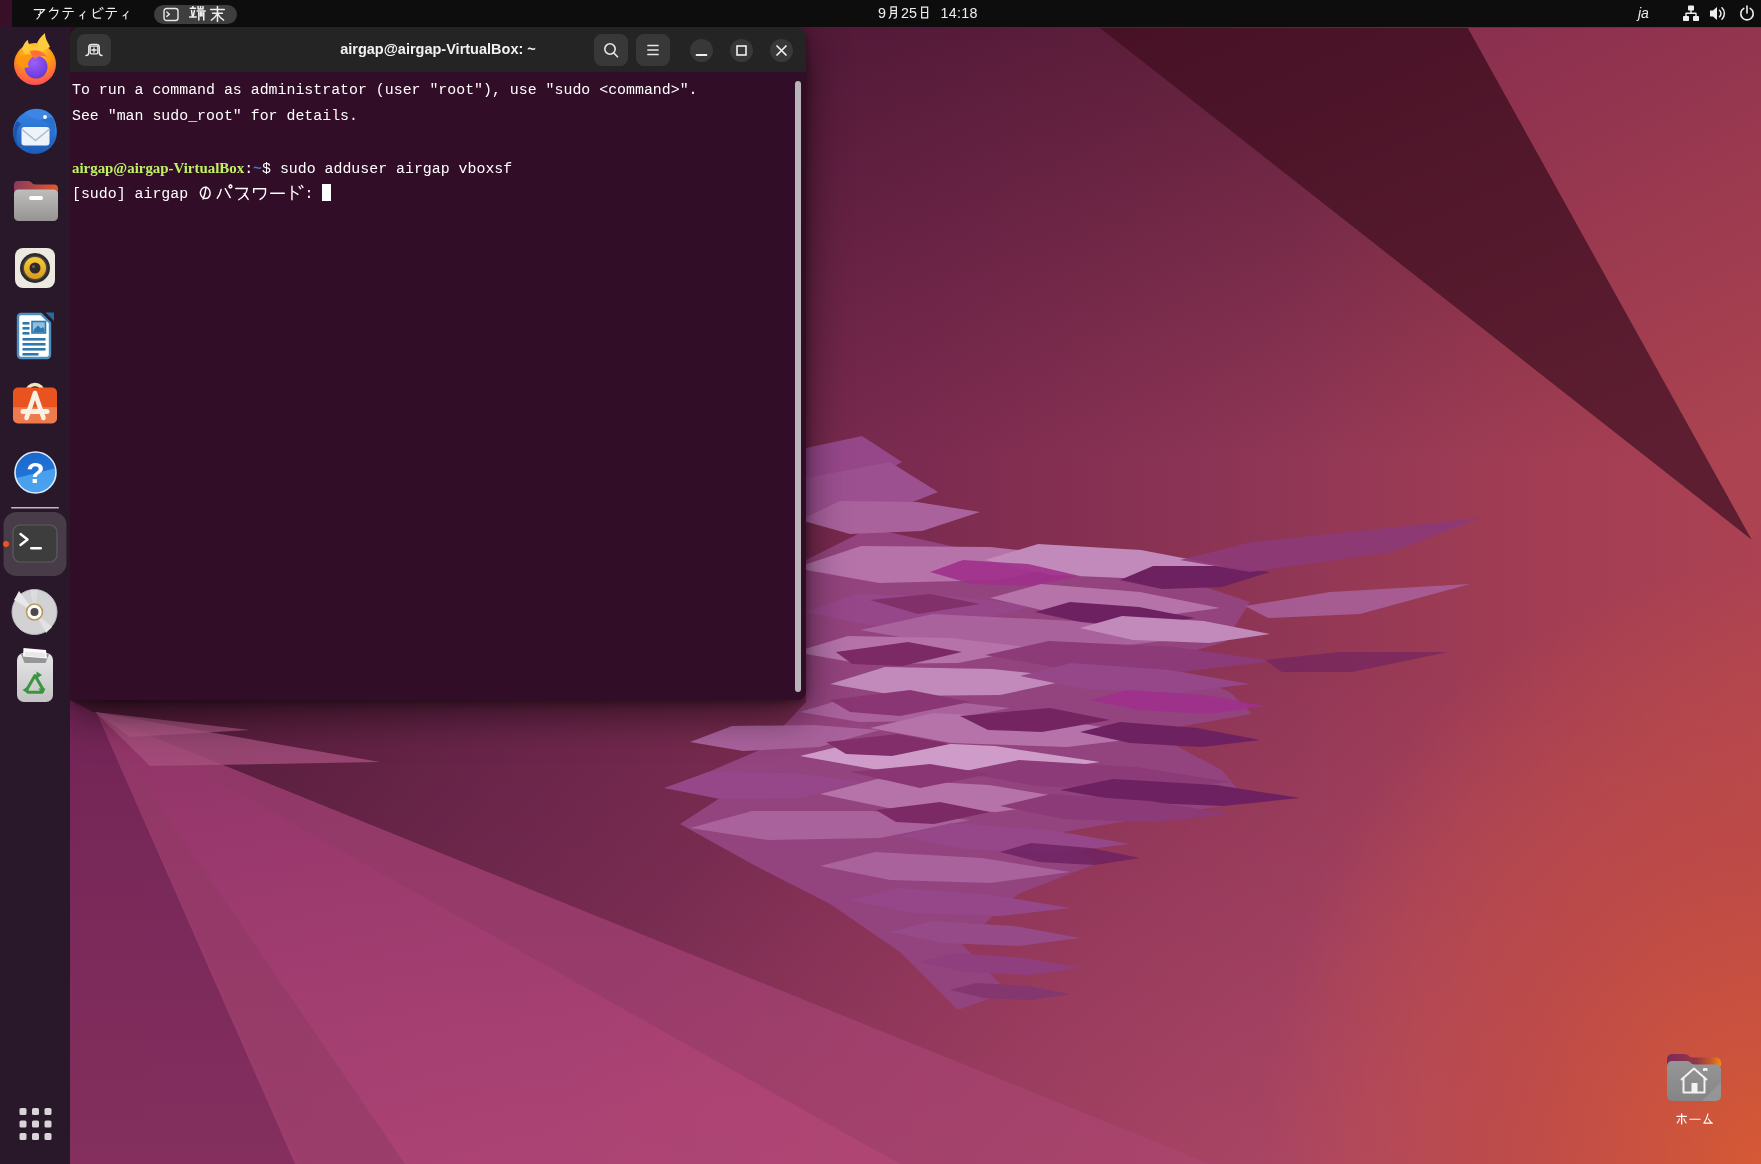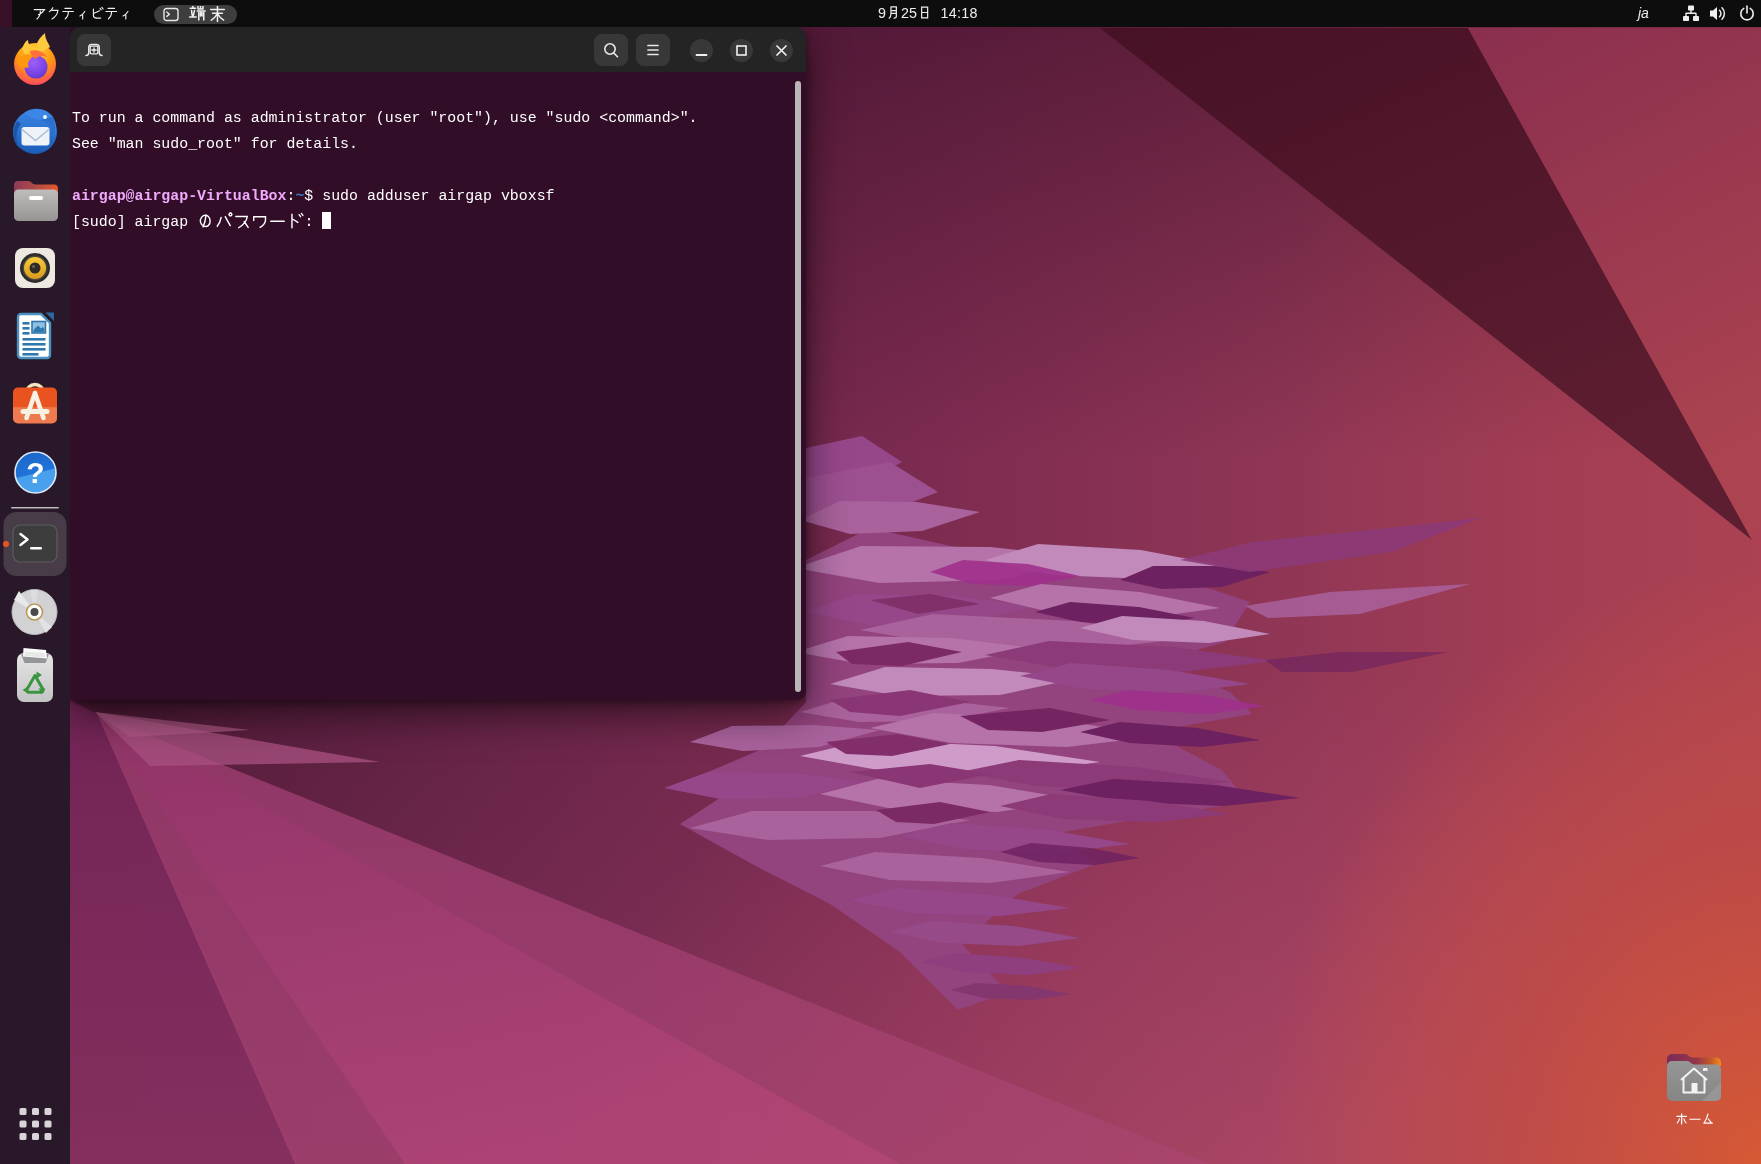--- a/index.html
+++ b/index.html
@@ -17,22 +17,22 @@
   #term{position:absolute;left:70px;top:27px;width:736px;height:673px;z-index:20;
         border-radius:10px 10px 8px 8px;box-shadow:0 14px 40px rgba(0,0,0,0.55), 0 2px 8px rgba(0,0,0,0.4);}
   #thead{position:absolute;left:0;top:0;width:736px;height:45px;background:#242424;border-radius:10px 10px 0 0;}
   #tbody{position:absolute;left:0;top:45px;width:736px;height:628px;background:#310d27;border-radius:0 0 8px 8px;}
   #ttitle{position:absolute;left:0;top:0;width:736px;height:45px;line-height:45px;text-align:center;
           color:#f2f2f2;font-weight:bold;font-size:14.5px;}
   .hbtn{position:absolute;top:7px;width:34px;height:32px;background:#383838;border-radius:8px;}
   .cbtn{position:absolute;top:11.5px;width:23px;height:23px;background:#383838;border-radius:50%;}
   
   .tline{position:absolute;left:2px;height:26px;line-height:26px;white-space:pre;
-         font-family:"Liberation Mono",monospace;font-size:14.9px;color:#ffffff;margin-top:28px;}
-  .grn{color:#f0abfc;font-weight:bold;}
+         font-family:"Liberation Mono",monospace;font-size:14.9px;color:#ffffff;}
+  .grn{color:#bef264;font-weight:bold;font-family:Liberation Serif, serif;}
   .blu{color:#3a7cbf;font-weight:bold;}
   #cursor{display:inline-block;width:9px;height:17px;background:#ffffff;vertical-align:-3px;}
   #scrollbar{position:absolute;left:725px;top:9px;width:6px;height:611px;background:#b9b4b7;border-radius:3px;}
   
   #home{position:absolute;left:1665px;top:1046px;width:60px;height:85px;z-index:5;}
   svg{display:block;}
 </style>
 </head>
 <body>
 
@@ -459,20 +459,21 @@
     <div class="tline" style="top:109px;font-family:Liberation Mono, monospace;">[sudo] airgap <svg width="107.3" height="17.9" viewBox="0 0 600 100" style="display:inline-block;vertical-align:-3.5px" stroke="#ffffff" stroke-width="8" fill="none" stroke-linecap="round">
           <use href="#k-no"></use>
           <use href="#k-pa" x="100"></use>
           <use href="#k-su" x="200"></use>
           <use href="#k-wa" x="300"></use>
           <use href="#k-cho" x="400"></use>
           <use href="#k-do" x="500"></use>
         </svg>: <span id="cursor"></span></div>
     <div id="scrollbar"></div>
   </div>
+  <div id="ttitle">airgap@airgap-VirtualBox: ~</div>
 </div>
 
 <div id="home">
 <svg width="60" height="85" viewBox="0 0 60 85">
 <defs>
 <linearGradient id="homeFlap" x1="0" y1="0" x2="1" y2="0">
   <stop offset="0" stop-color="#7b2a5a"></stop>
           <stop offset="0.55" stop-color="#933748"></stop>
           <stop offset="0.82" stop-color="#c65b28"></stop>
           <stop offset="1" stop-color="#f08a1e"></stop>

